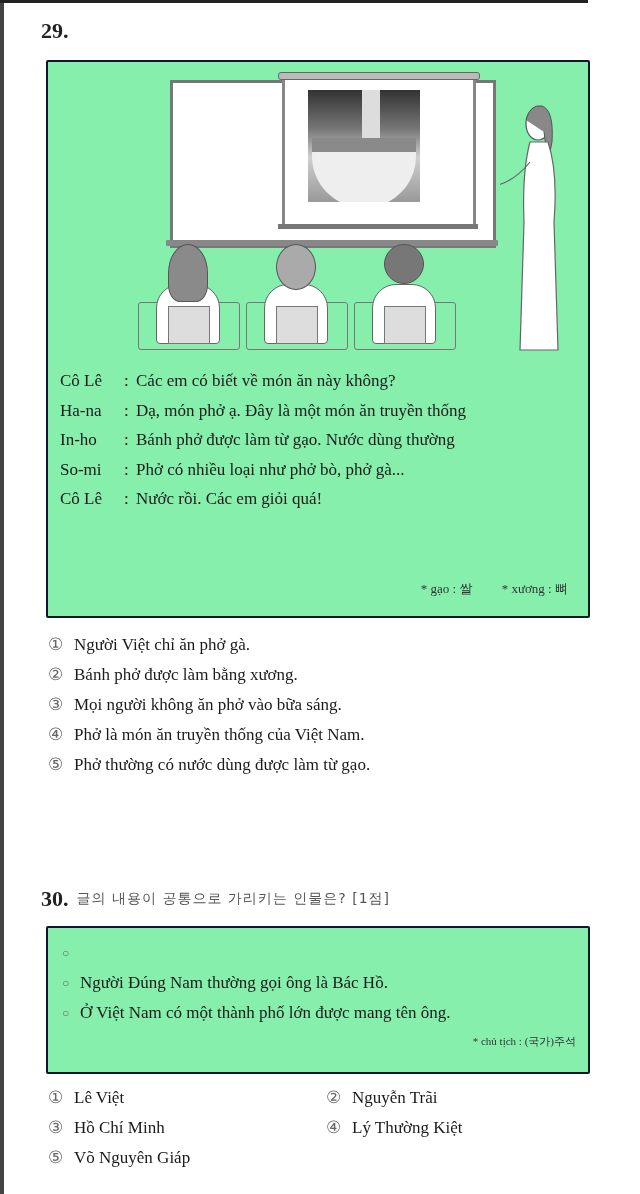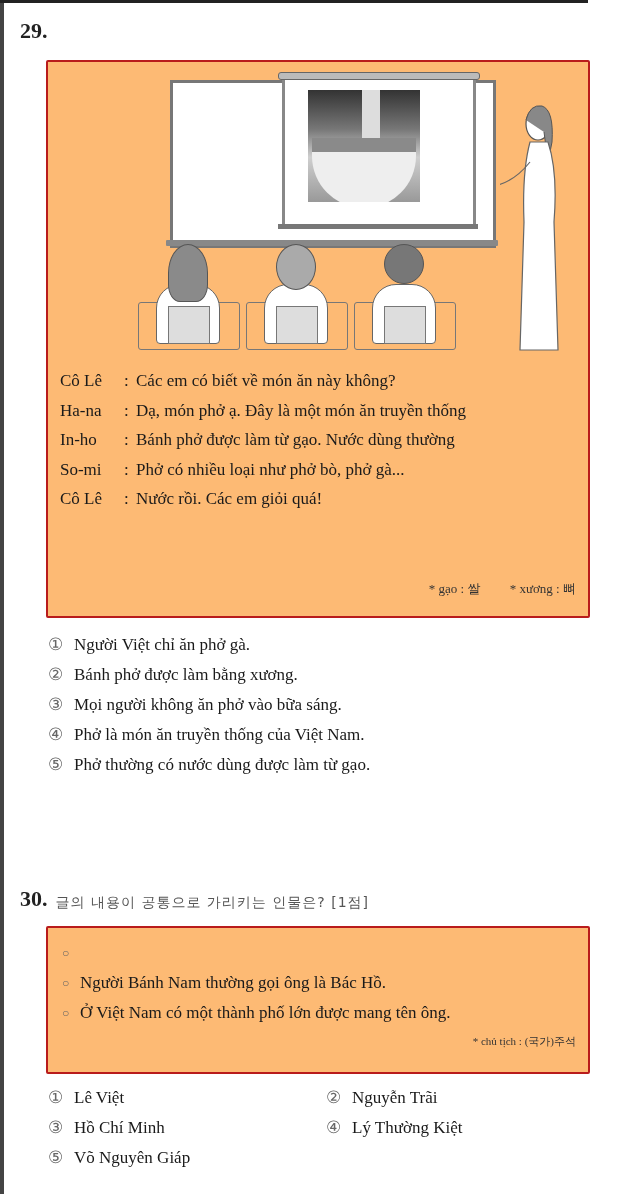--- a/index.html
+++ b/index.html
@@ -3,25 +3,25 @@
 <meta charset="utf-8">
 <style>
   html, body { margin: 0; padding: 0; background: #ffffff; }
   body {
     width: 640px; height: 1194px; position: relative; overflow: hidden;
     font-family: "Liberation Serif", "DejaVu Serif", serif; color: #1a1a1a;
   }
   .page-left-border { position: absolute; left: 0; top: 0; width: 4px; height: 1194px; background: #444; }
   .page-top-border { position: absolute; left: 0; top: 0; width: 588px; height: 3px; background: #222; }
 
-  .q-title { position: absolute; left: 20px; display: flex; align-items: flex-end; }
+  .q-title { position: absolute; left: 41px; display: flex; align-items: center; }
   .q-num { font-family: "Liberation Serif", serif; font-weight: bold; font-size: 22px; color: #222; margin-right: 8px; }
   .q-text { font-family: "DejaVu Sans", sans-serif; font-size: 14px; color: #555; letter-spacing: 1px; }
 
-  .box { position: absolute; border: 2px solid #b91c1c; border-radius: 2px; background: #fdba74; }
+  .box { position: absolute; border: 2px solid #0f172a; border-radius: 2px; background: #86efac; }
 
   
   .illus { position: absolute; left: 80px; top: 12px; width: 440px; height: 280px; }
   .board { position: absolute; left: 42px; top: 6px; width: 320px; height: 162px; border: 3px solid #777; background: #fff; }
   .board-ledge { position: absolute; left: 38px; top: 166px; width: 332px; height: 6px; background: #888; border-radius: 1px; }
   .screen { position: absolute; left: 112px; top: 0px; width: 188px; height: 152px; border-left: 3px solid #888; border-right: 3px solid #888; background: #fff; }
   .screen-roll { position: absolute; left: 108px; top: -2px; width: 200px; height: 6px; background: #bbb; border: 1px solid #666; border-radius: 3px; }
   .screen-bar { position: absolute; left: 108px; top: 150px; width: 200px; height: 5px; background: #777; }
   .photo { position: absolute; left: 140px; top: 12px; width: 112px; height: 112px; background: linear-gradient(#333, #777 35%, #cfcfcf 60%, #999); overflow: hidden; }
   .bowl { position: absolute; left: 4px; top: 48px; width: 104px; height: 56px; background: #eee; border-radius: 0 0 52px 52px; border-top: 14px solid #8a8a8a; }
@@ -33,21 +33,21 @@
   .s-body { position: absolute; left: 18px; top: 40px; width: 62px; height: 58px; background: #fff; border: 1px solid #666; border-radius: 24px 24px 4px 4px; }
   .s-chair { position: absolute; left: 30px; top: 62px; width: 40px; height: 36px; background: #ddd; border: 1px solid #777; }
   .s-desk { position: absolute; left: 0; top: 58px; width: 100px; height: 46px; border: 1px solid #777; border-radius: 3px; background: transparent; }
 
   
   .dialogue { position: absolute; left: 12px; top: 304px; width: 522px; font-size: 17px; line-height: 29.5px; }
   .d-row { display: flex; }
   .d-speaker { width: 64px; flex: 0 0 64px; white-space: nowrap; }
   .d-colon { width: 12px; flex: 0 0 12px; }
   .d-line { flex: 1; text-align: justify; text-align-last: left; }
-  .gloss { position: absolute; right: 12px; top: 518px; font-size: 13px; color: #333; text-align: center; }
+  .gloss { position: absolute; right: 20px; top: 518px; font-size: 13px; color: #333; text-align: center; }
   .gloss span { margin-left: 26px; }
 
   
   .choices { position: absolute; font-size: 17px; line-height: 30px; }
   .choice { display: flex; white-space: nowrap; }
   .c-mark { width: 26px; color: #666; }
   .grid2 { display: grid; grid-template-columns: 278px 260px; }
 
   
   .bullets { position: absolute; left: 14px; top: 10px; width: 510px; font-size: 17px; line-height: 30px; }
@@ -171,21 +171,21 @@
   <span class="q-text">글의 내용이 공통으로 가리키는 인물은? [1점]</span>
 </div>
 
 <div class="box" style="left:46px; top:926px; width:540px; height:144px;">
   <div class="bullets">
     <div class="bullet-row">
       <span class="b-mark">○</span>
     </div>
     <div class="bullet-row">
       <span class="b-mark">○</span>
-      <span>Người Bánh Nam thường gọi ông là Bác Hồ.</span>
+      <span>Người Đúng Nam thường gọi ông là Bác Hồ.</span>
     </div>
     <div class="bullet-row">
       <span class="b-mark">○</span>
       <span>Ở Việt Nam có một thành phố lớn được mang tên ông.</span>
     </div>
   </div>
   <div class="gloss30">* chủ tịch : (국가)주석</div>
 </div>
 
 <div class="choices grid2" style="left:48px; top:1083px;">

